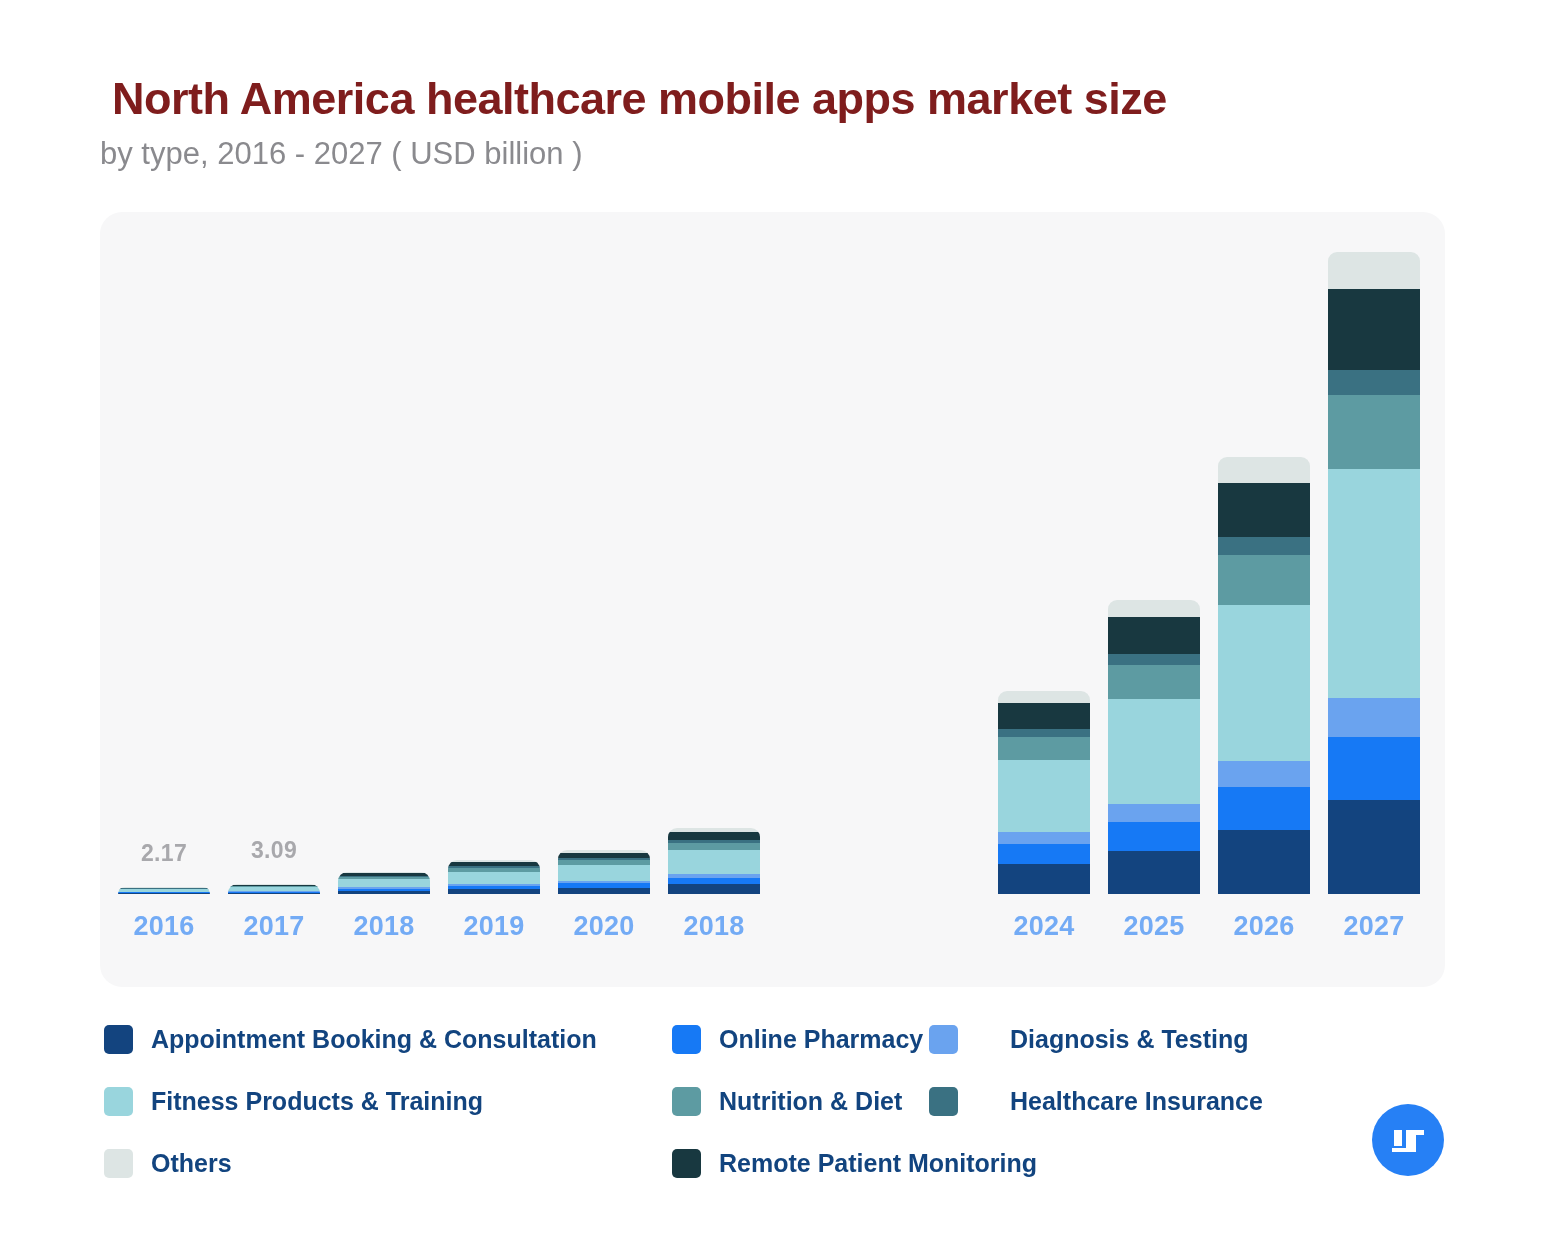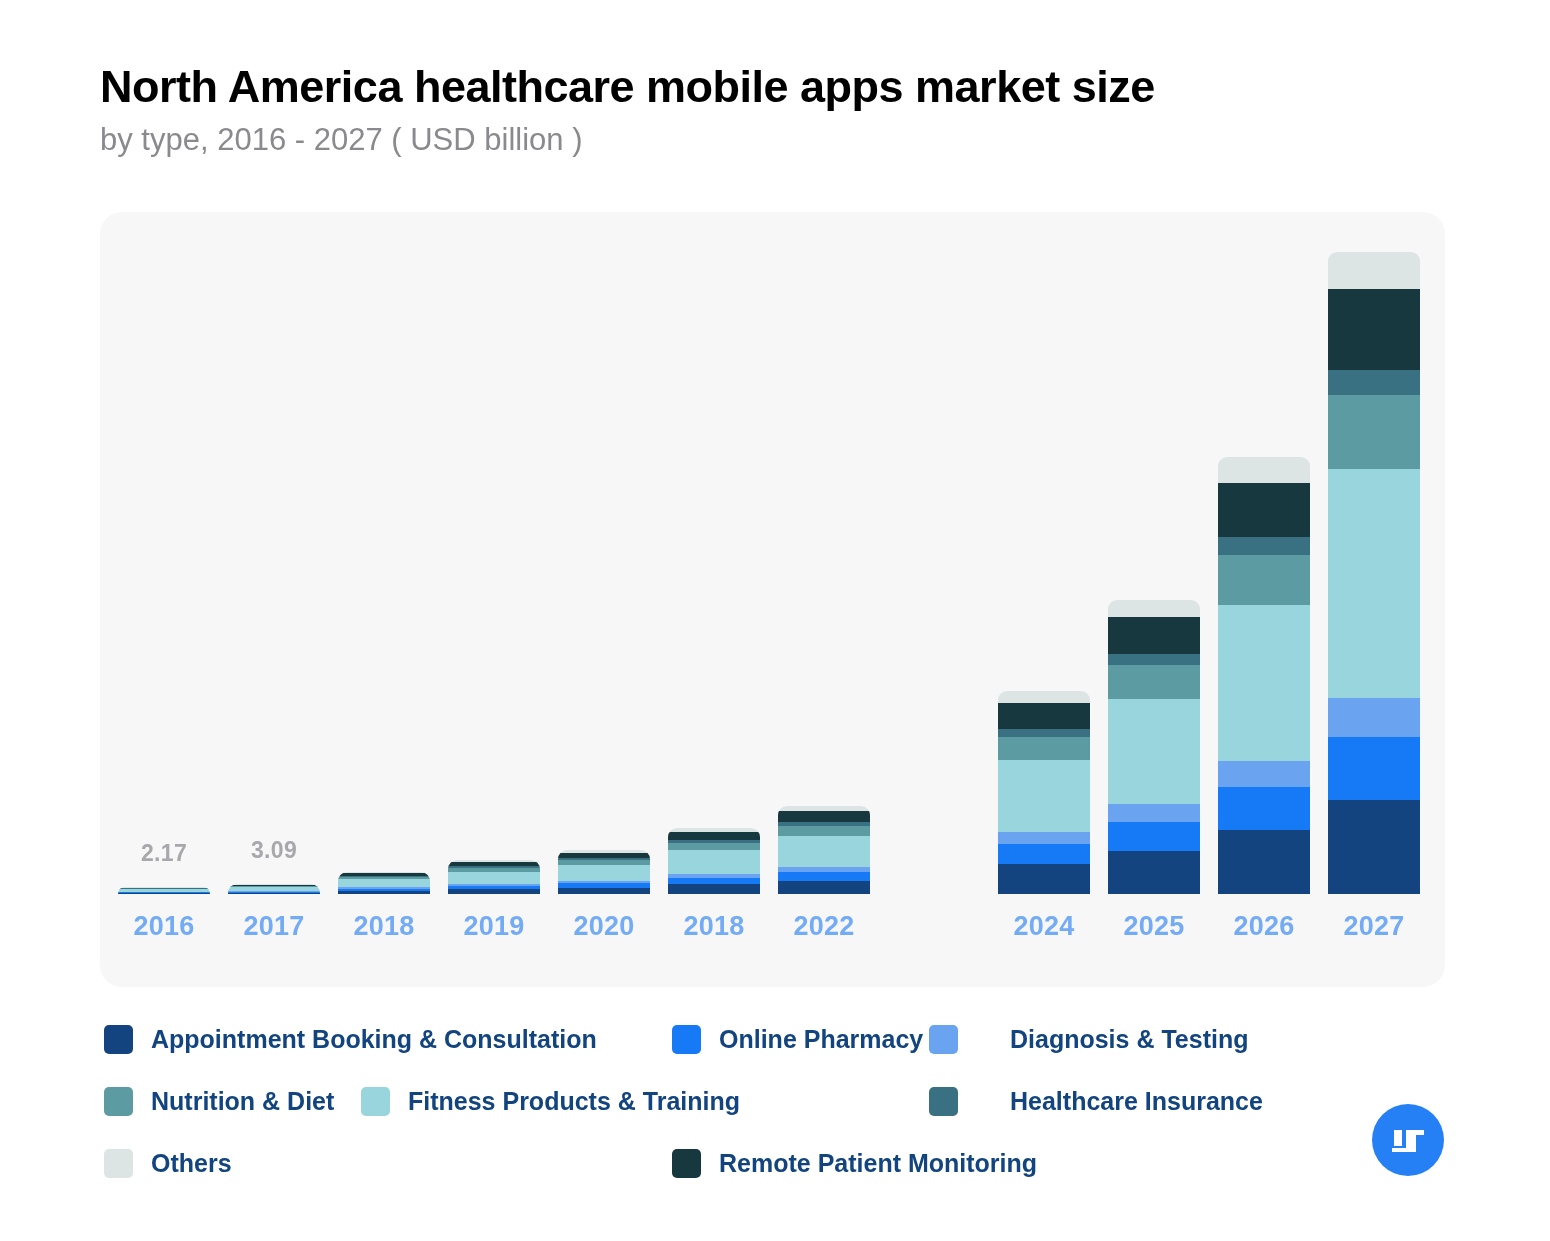--- a/index.html
+++ b/index.html
@@ -23,24 +23,24 @@
   }
 
   
   .header {
     position: absolute;
     left: 100px;
     top: 62px;
     width: 1320px;
   }
   .chart-title {
-    margin: 0;
+    margin: 12px;
     font-size: 45px;
     font-weight: bold;
-    color: #000000;
+    color: #7f1d1d;
     letter-spacing: -0.5px;
     line-height: 1.12;
     white-space: nowrap;
   }
   .chart-subtitle {
     margin: 10px 0 16px 0;
     font-size: 31px;
     font-weight: normal;
     color: #8a8a8e;
     line-height: 1.15;
@@ -242,33 +242,20 @@
             <div class="seg" style="height: 8.33056px; background: rgb(24, 56, 64);"></div>
             <div class="seg" style="height: 2.63747px; background: rgb(58, 113, 130);"></div>
             <div class="seg" style="height: 7.65511px; background: rgb(93, 155, 162);"></div>
             <div class="seg" style="height: 23.6086px; background: rgb(153, 213, 221);"></div>
             <div class="seg" style="height: 3.98838px; background: rgb(106, 163, 239);"></div>
             <div class="seg" style="height: 6.56152px; background: rgb(22, 121, 245);"></div>
             <div class="seg" style="height: 9.68146px; background: rgb(19, 68, 127);"></div>
           </div>
           <div class="year-label">2018</div>
         </div>
-        <div class="bar-group" style="left: 678px; height: 88.1303px;">
-          <div class="bar-stack" style="height: 88.1303px;">
-            <div class="seg" style="height: 5.08196px; background: rgb(221, 229, 228);"></div>
-            <div class="seg" style="height: 11.0645px; background: rgb(24, 56, 64);"></div>
-            <div class="seg" style="height: 3.50591px; background: rgb(58, 113, 130);"></div>
-            <div class="seg" style="height: 10.1639px; background: rgb(93, 155, 162);"></div>
-            <div class="seg" style="height: 31.3924px; background: rgb(153, 213, 221);"></div>
-            <div class="seg" style="height: 5.30711px; background: rgb(106, 163, 239);"></div>
-            <div class="seg" style="height: 8.7487px; background: rgb(22, 121, 245);"></div>
-            <div class="seg" style="height: 12.8657px; background: rgb(19, 68, 127);"></div>
-          </div>
-          <div class="year-label">2022</div>
-        </div>
         <div class="bar-group" style="left: 898px; height: 216px;">
           <div class="bar-stack" style="height: 202.635px;">
             <div class="seg" style="height: 11.7078px; background: rgb(221, 229, 228);"></div>
             <div class="seg" style="height: 25.442px; background: rgb(24, 56, 64);"></div>
             <div class="seg" style="height: 8.07325px; background: rgb(58, 113, 130);"></div>
             <div class="seg" style="height: 23.3835px; background: rgb(93, 155, 162);"></div>
             <div class="seg" style="height: 72.1768px; background: rgb(153, 213, 221);"></div>
             <div class="seg" style="height: 12.1903px; background: rgb(106, 163, 239);"></div>
             <div class="seg" style="height: 20.1027px; background: rgb(22, 121, 245);"></div>
             <div class="seg" style="height: 29.559px; background: rgb(19, 68, 127);"></div>
@@ -326,27 +313,27 @@
         <div class="legend-item col2">
           <span class="legend-swatch" style="background: rgb(22, 121, 245);"></span>
           <span class="legend-label">Online Pharmacy</span>
         </div>
         <div class="legend-item col3">
           <span class="legend-swatch" style="background: rgb(106, 163, 239);"></span>
           <span class="legend-label">Diagnosis &amp; Testing</span>
         </div>
       </div>
       <div class="legend-row">
+        <div class="legend-item col1">
+          <span class="legend-swatch" style="background: rgb(153, 213, 221);"></span>
+          <span class="legend-label">Fitness Products &amp; Training</span>
+        </div>
         <div class="legend-item col2">
           <span class="legend-swatch" style="background: rgb(93, 155, 162);"></span>
           <span class="legend-label">Nutrition &amp; Diet</span>
-        </div>
-        <div class="legend-item col1">
-          <span class="legend-swatch" style="background: rgb(153, 213, 221);"></span>
-          <span class="legend-label">Fitness Products &amp; Training</span>
         </div>
         <div class="legend-item col3">
           <span class="legend-swatch" style="background: rgb(58, 113, 130);"></span>
           <span class="legend-label">Healthcare Insurance</span>
         </div>
       </div>
       <div class="legend-row">
         <div class="legend-item col1">
           <span class="legend-swatch" style="background: rgb(221, 229, 228);"></span>
           <span class="legend-label">Others</span>

